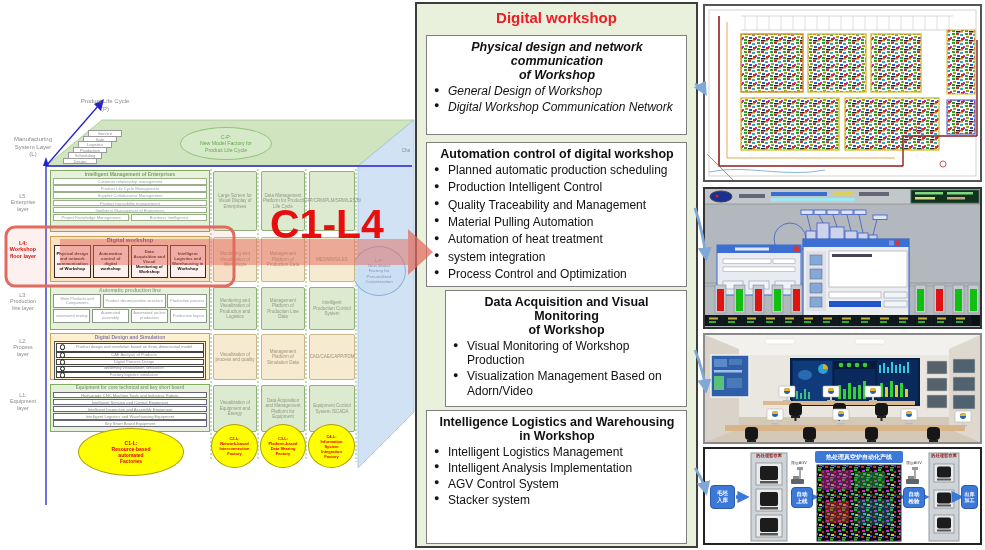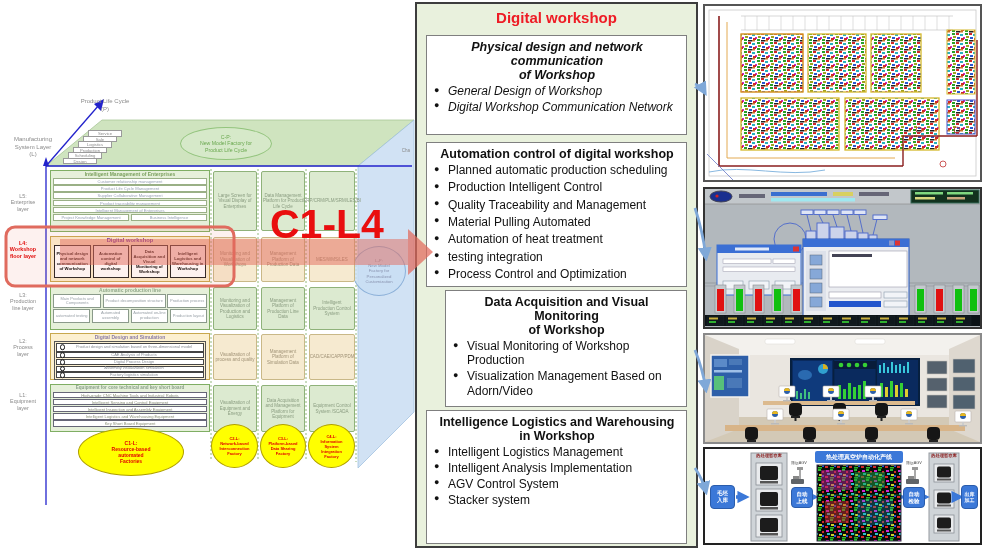--- a/index.html
+++ b/index.html
@@ -255,23 +255,23 @@
         <li>Digital Workshop Communication Network</li>
       </ul>
     </div>
 
     <div class="sec" id="sec1">
       <h3 class="pre">Automation control of digital workshop</h3>
       <ul>
         <li>Planned automatic production scheduling</li>
         <li>Production Intelligent Control</li>
         <li>Quality Traceability and Management</li>
-        <li>Material Pulling Automated</li>
+        <li>Material Pulling Automation</li>
         <li>Automation of heat treatment</li>
-        <li>testing integration</li>
+        <li>system integration</li>
         <li>Process Control and Optimization</li>
       </ul>
     </div>
 
     <div class="sec" id="sec2">
       <h3 class="pre">Data Acquisition and Visual Monitoring
 of Workshop</h3>
       <ul>
         <li>Visual Monitoring of Workshop Production</li>
         <li>Visualization Management Based on Adorn/Video</li>

